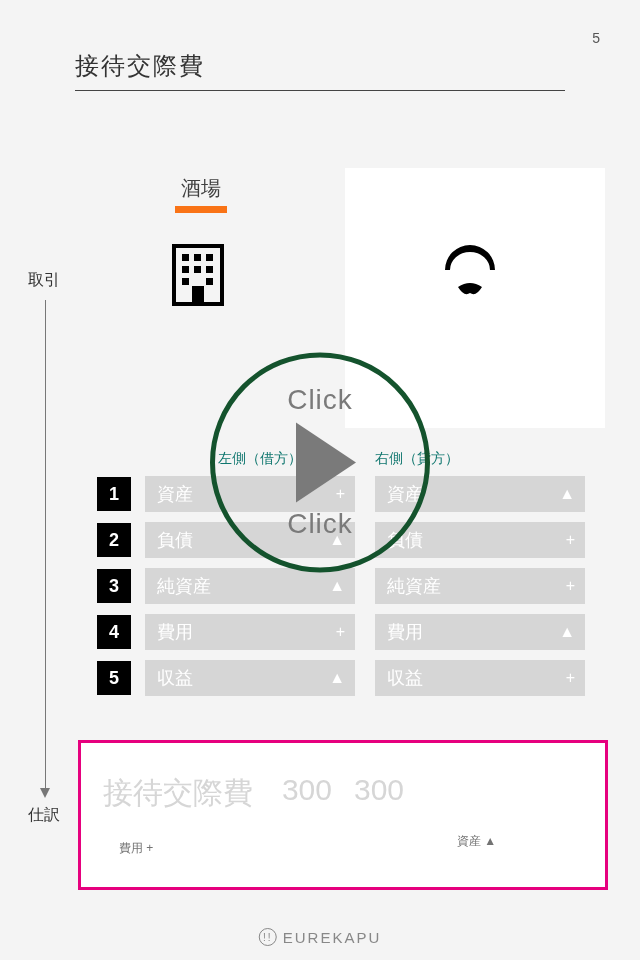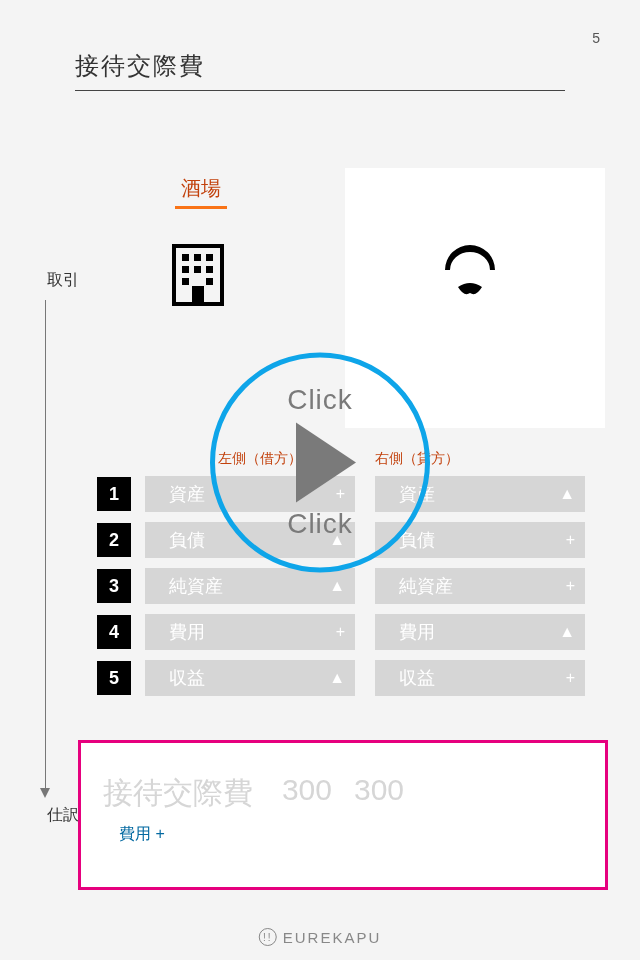--- a/index.html
+++ b/index.html
@@ -30,21 +30,20 @@
     font-size: 24px;
     color: #333;
     letter-spacing: 2px;
   }
   .side-label {
     position: absolute;
     left: 28px;
     font-size: 16px;
     color: #333;
     writing-mode: horizontal-tb;
-    margin-left: 19px;
   }
   .side-label.torihiki { top: 270px; }
   .side-label.shiwake  { top: 805px; font-family: Liberation Mono, monospace; }
   .arrow-line {
     position: absolute;
     left: 45px;
     top: 300px;
     width: 1px;
     height: 490px;
     background: #777;
@@ -56,22 +55,22 @@
     width: 0; height: 0;
     border-left: 5px solid transparent;
     border-right: 5px solid transparent;
     border-top: 10px solid #777;
   }
 
   .party-label {
     position: absolute;
     top: 175px;
     font-size: 20px;
-    color: #c2410c;
-    border-bottom: 3px solid #f97316;
+    color: #404040;
+    border-bottom: 7px solid #f97316;
     padding: 0 6px 4px;
   }
   .party-label.left  { left: 175px; }
   .party-label.right { left: 440px; }
 
   .right-panel {
     position: absolute;
     left: 345px;
     top: 168px;
     width: 260px;
@@ -96,39 +95,39 @@
 
   .table-wrap {
     position: absolute;
     left: 97px;
     top: 450px;
     width: 508px;
   }
   .col-headers {
     display: flex;
     font-size: 14px;
-    color: #c2410c;
+    color: #0f766e;
     margin-bottom: 8px;
   }
   .col-headers .h-left  { width: 230px; text-align: center; margin-left: 48px; }
   .col-headers .h-right { width: 230px; text-align: left; }
 
   .row { display: flex; align-items: center; margin-bottom: 10px; }
   .num {
     width: 34px; height: 34px;
     background: #000; color: #fff;
     display: flex; align-items: center; justify-content: center;
     font-size: 18px; font-weight: bold;
     margin-right: 14px;
   }
   .cell {
     width: 210px; height: 36px;
     background: #d6d6d6;
     display: flex; align-items: center;
-    padding: 0 24px;
+    padding: 0 12px;
     color: #fff;
     font-size: 18px;
     position: relative;
     margin-right: 20px;
   }
   .cell .badge {
     position: absolute;
     right: 10px;
     color: #fff;
     font-size: 16px;
@@ -144,28 +143,28 @@
     background: #fff;
     padding: 30px 22px 10px;
   }
   .answer-grid {
     display: flex;
     gap: 22px;
     color: #d6d6d6;
   }
   .ans-col { flex: 1; }
   .ans-main { display: flex; justify-content: space-between; font-size: 30px; font-weight: 300; }
-  .ans-sub  { font-size: 16px; margin-top: 10px; margin-left: 16px; color: #0369a1; }
+  .ans-sub  { font-size: 12px; margin-top: 26px; margin-left: 16px; color: #737373; }
 
   .play-overlay {
     position: absolute;
     left: 50%; top: 50%;
     transform: translate(-50%, -58%);
     width: 220px; height: 220px;
-    border: 5px solid #0ea5e9;
+    border: 5px solid #14532d;
     border-radius: 50%;
     display: flex;
     flex-direction: column;
     align-items: center;
     justify-content: center;
     color: #7a7a7a;
     font-size: 28px;
     letter-spacing: 1px;
     pointer-events: auto;
   }
@@ -308,20 +307,21 @@
       <div class="ans-main">
         <span>接待交際費</span>
         <span>300</span>
       </div>
       <div class="ans-sub">費用 +</div>
     </div>
     <div class="ans-col">
       <div class="ans-main">
         <span>300</span>
       </div>
+      <div class="ans-sub" style="text-align:center">資産 ▲</div>
     </div>
   </div>
 </div>
 
 <div class="play-overlay">
   <div>Click</div>
   <div class="tri"></div>
   <div>Click</div>
 </div>
 

